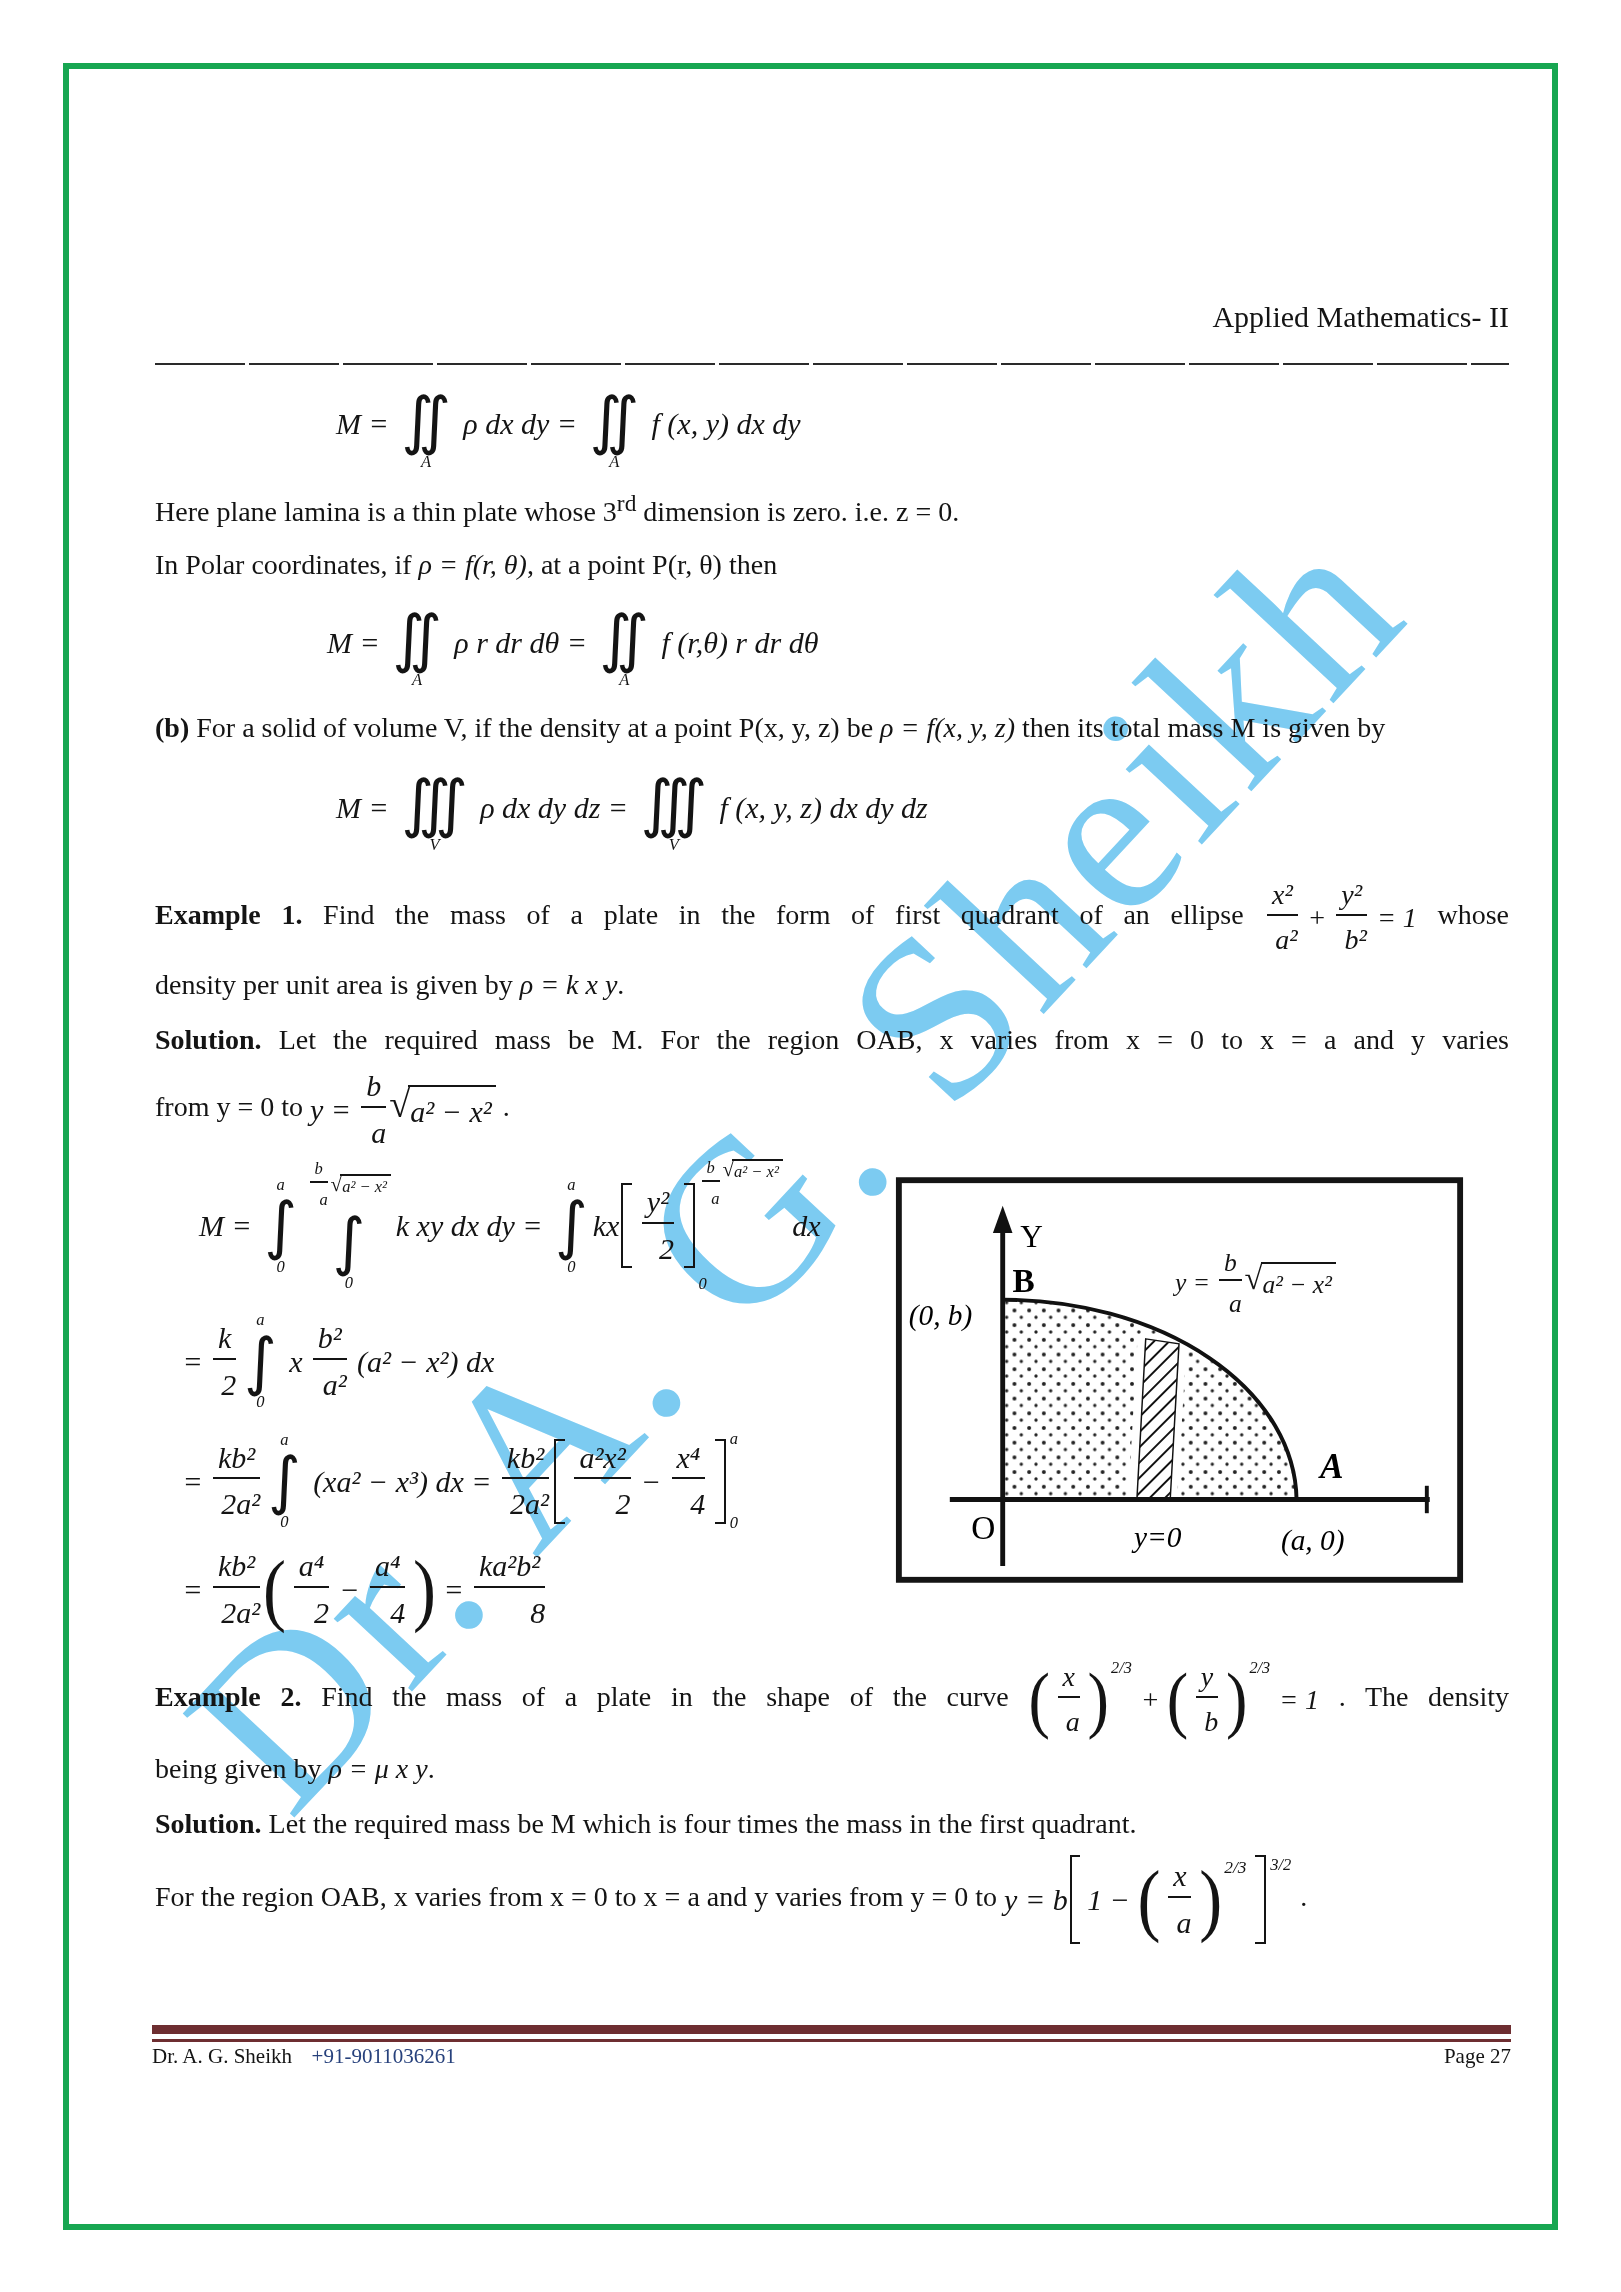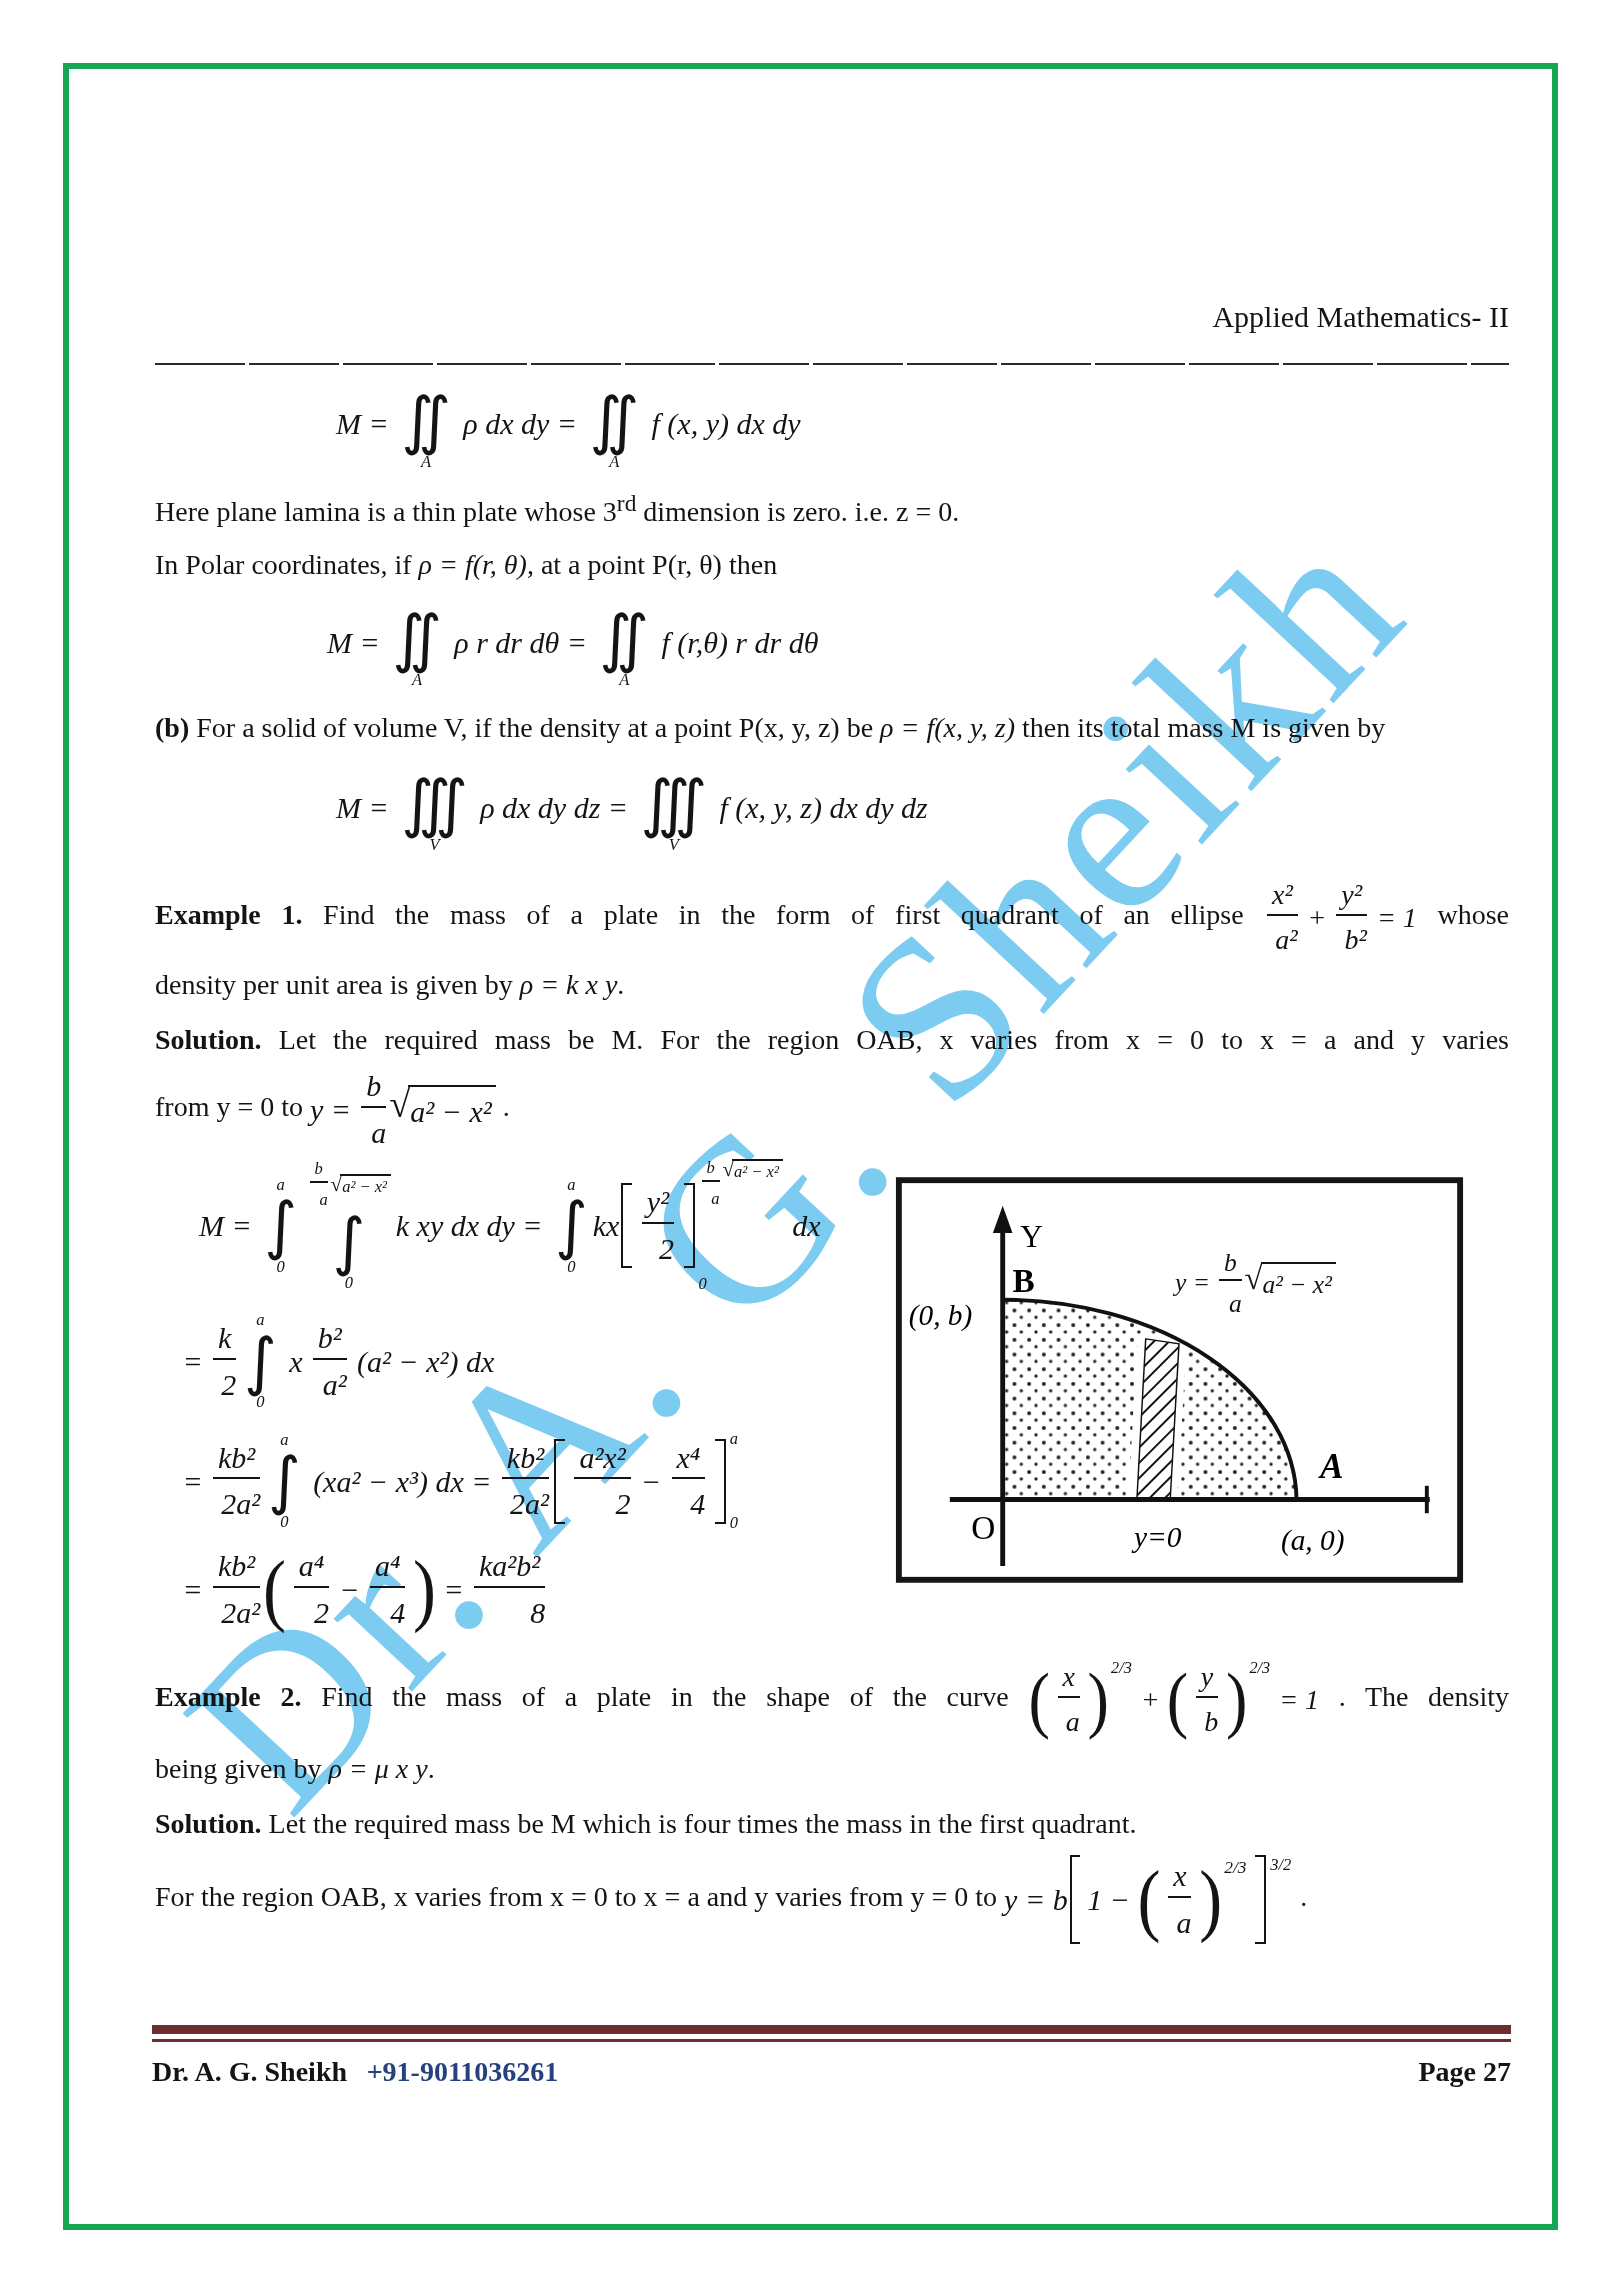--- a/index.html
+++ b/index.html
@@ -50,21 +50,21 @@
   .pl185{padding-left:181px;}.pl175{padding-left:172px;}.pl45{padding-left:44px;}.pl28{padding-left:27.4px;}
   
   .deriv{position:relative;}
   .figure{position:absolute;top:15.7px;right:43px;width:573px;height:412px;background:#fff;}
   .fig-curve-label{position:absolute;left:282px;top:74px;font-size:25.5px;}
   .figure svg text{font-family:"Liberation Serif","DejaVu Serif",serif;}
   
   .footer{position:absolute;left:152px;right:110px;top:2025px;z-index:1;}
   .footer-bar{height:8.8px;background:#6e2e31;}
   .footer-thin{height:2.9px;background:#6e2e31;margin-top:4.9px;}
-  .footer-row{display:flex;justify-content:space-between;margin-top:13px;font-size:28px;line-height:1.2;font-weight:bold;}
+  .footer-row{display:flex;justify-content:space-between;margin-top:2px;font-size:21px;line-height:1.2;}
   .phone{color:#27417c;margin-left:19.6px;}
 </style>
 </head>
 <body>
 
 <div class="page">
   <div class="watermark">Dr. A. G. Sheikh</div>
   <div class="green-frame"></div>
 
   <div class="content">

